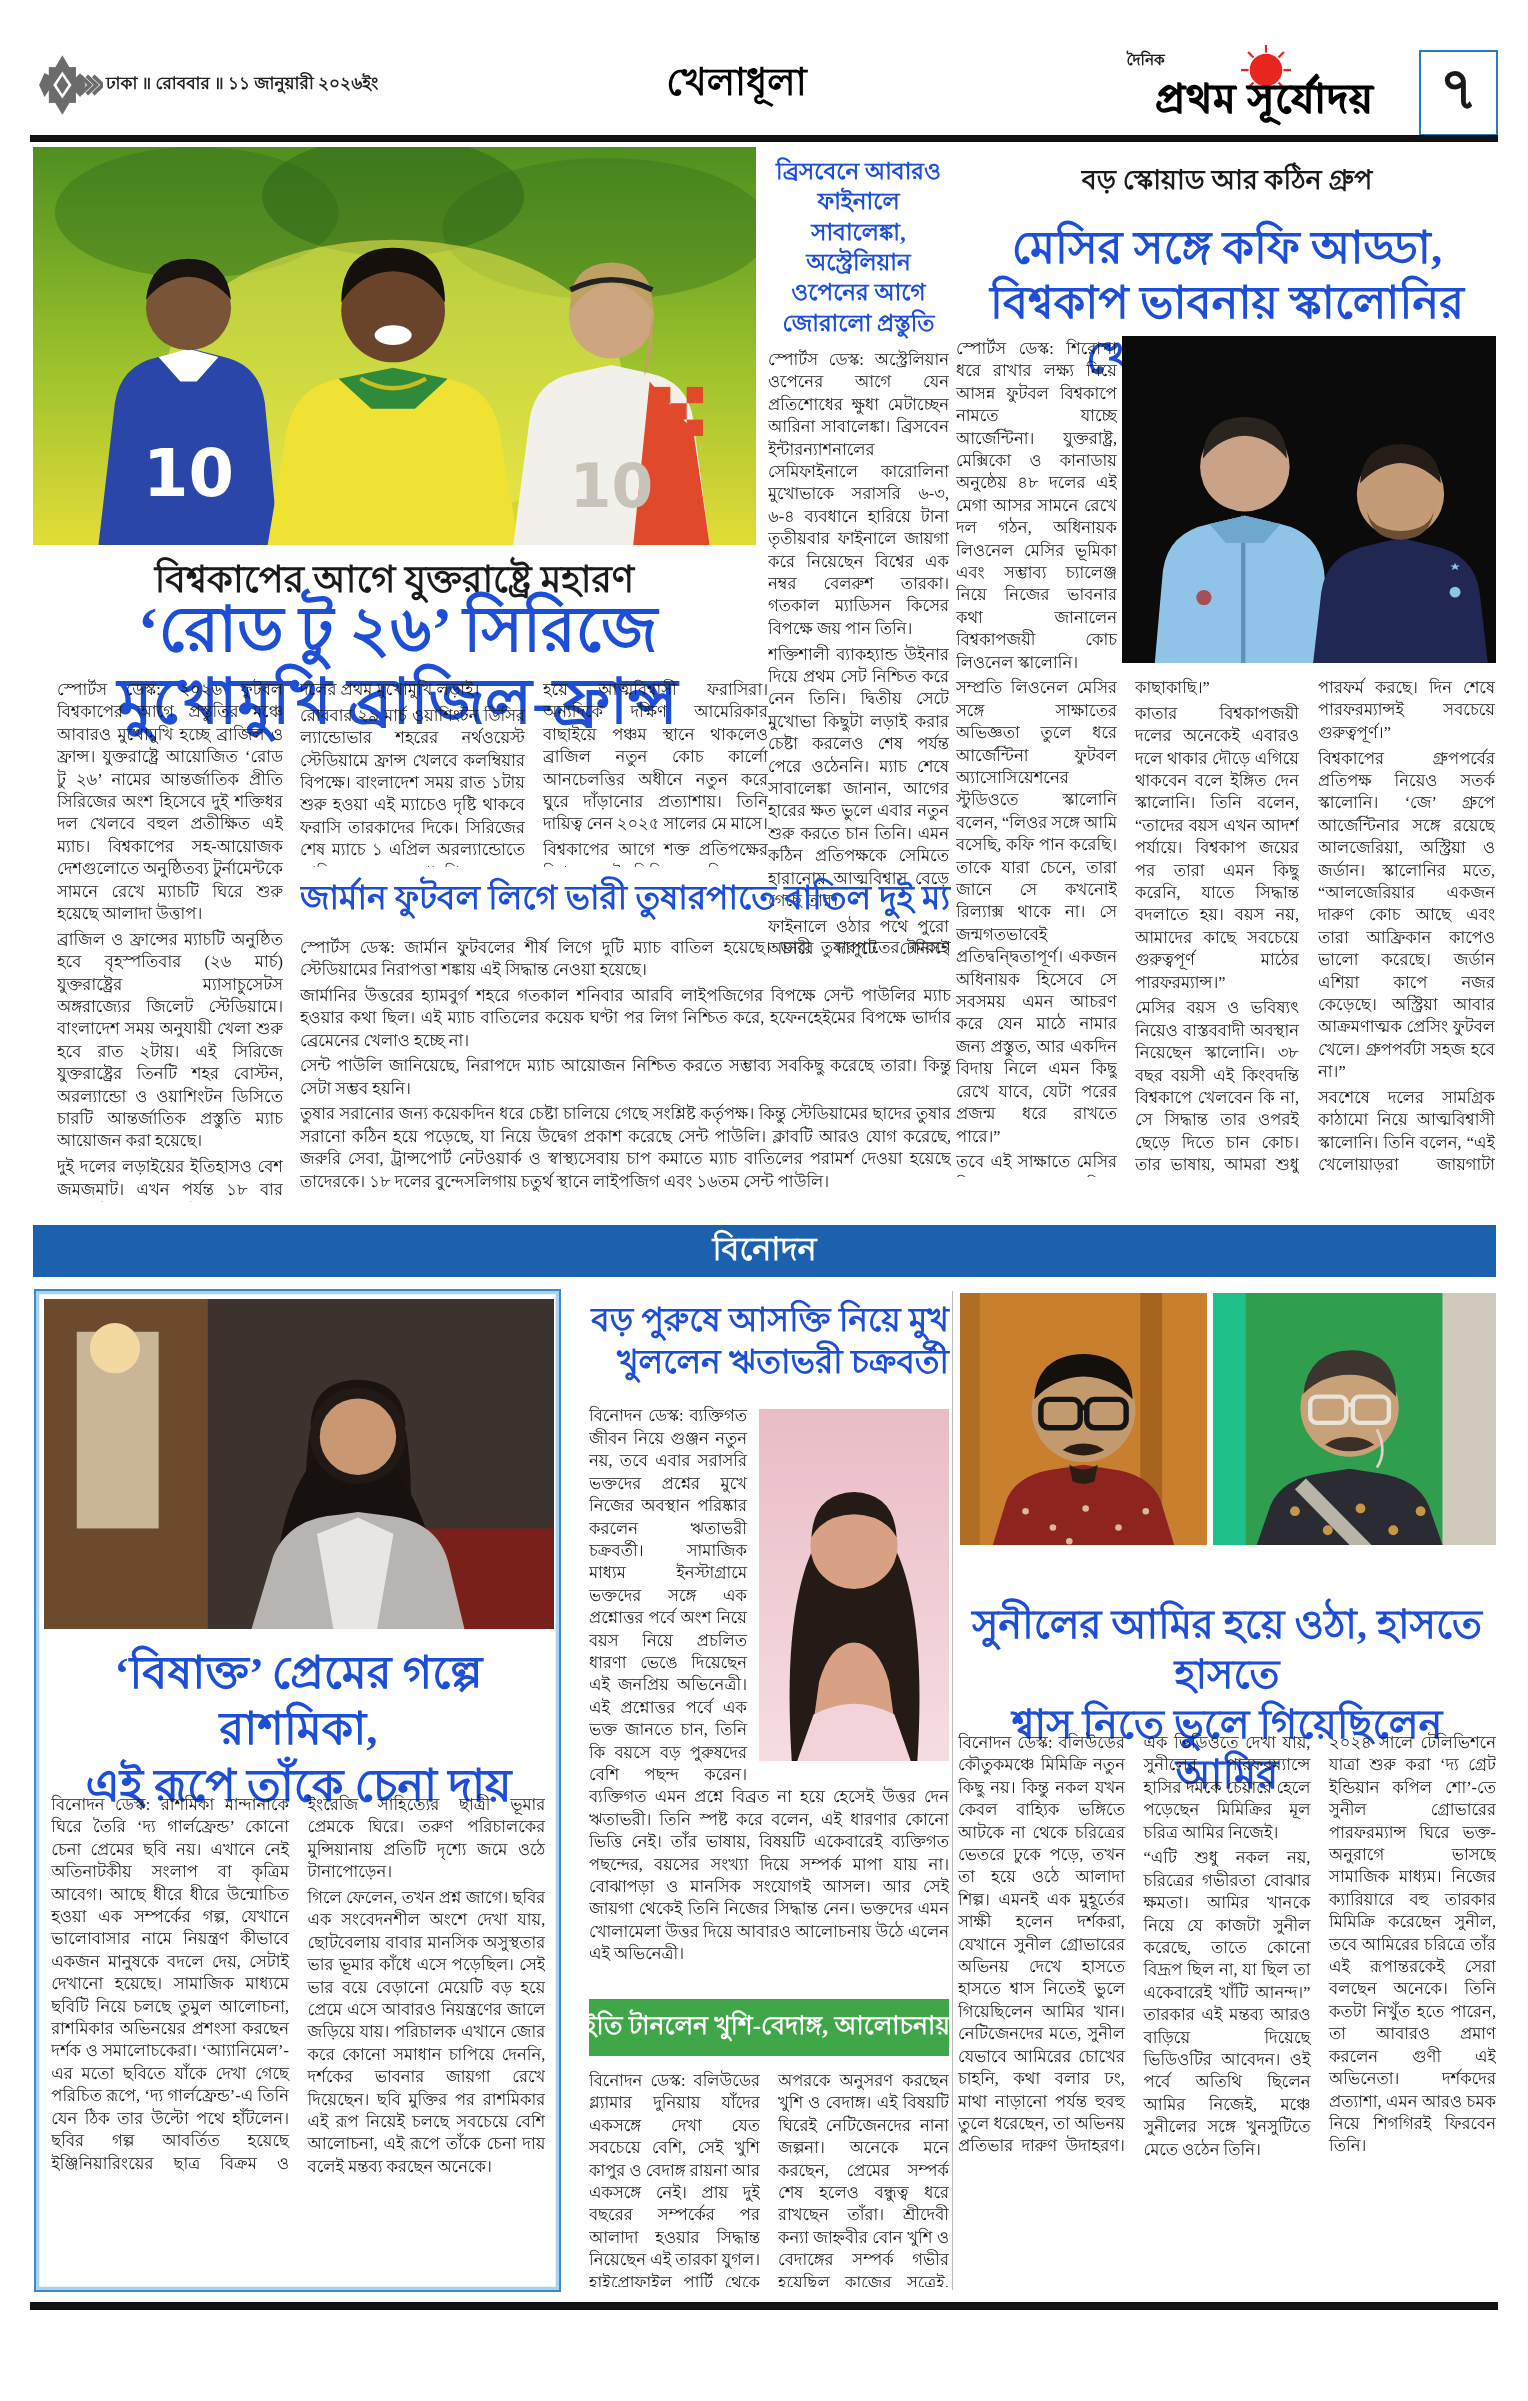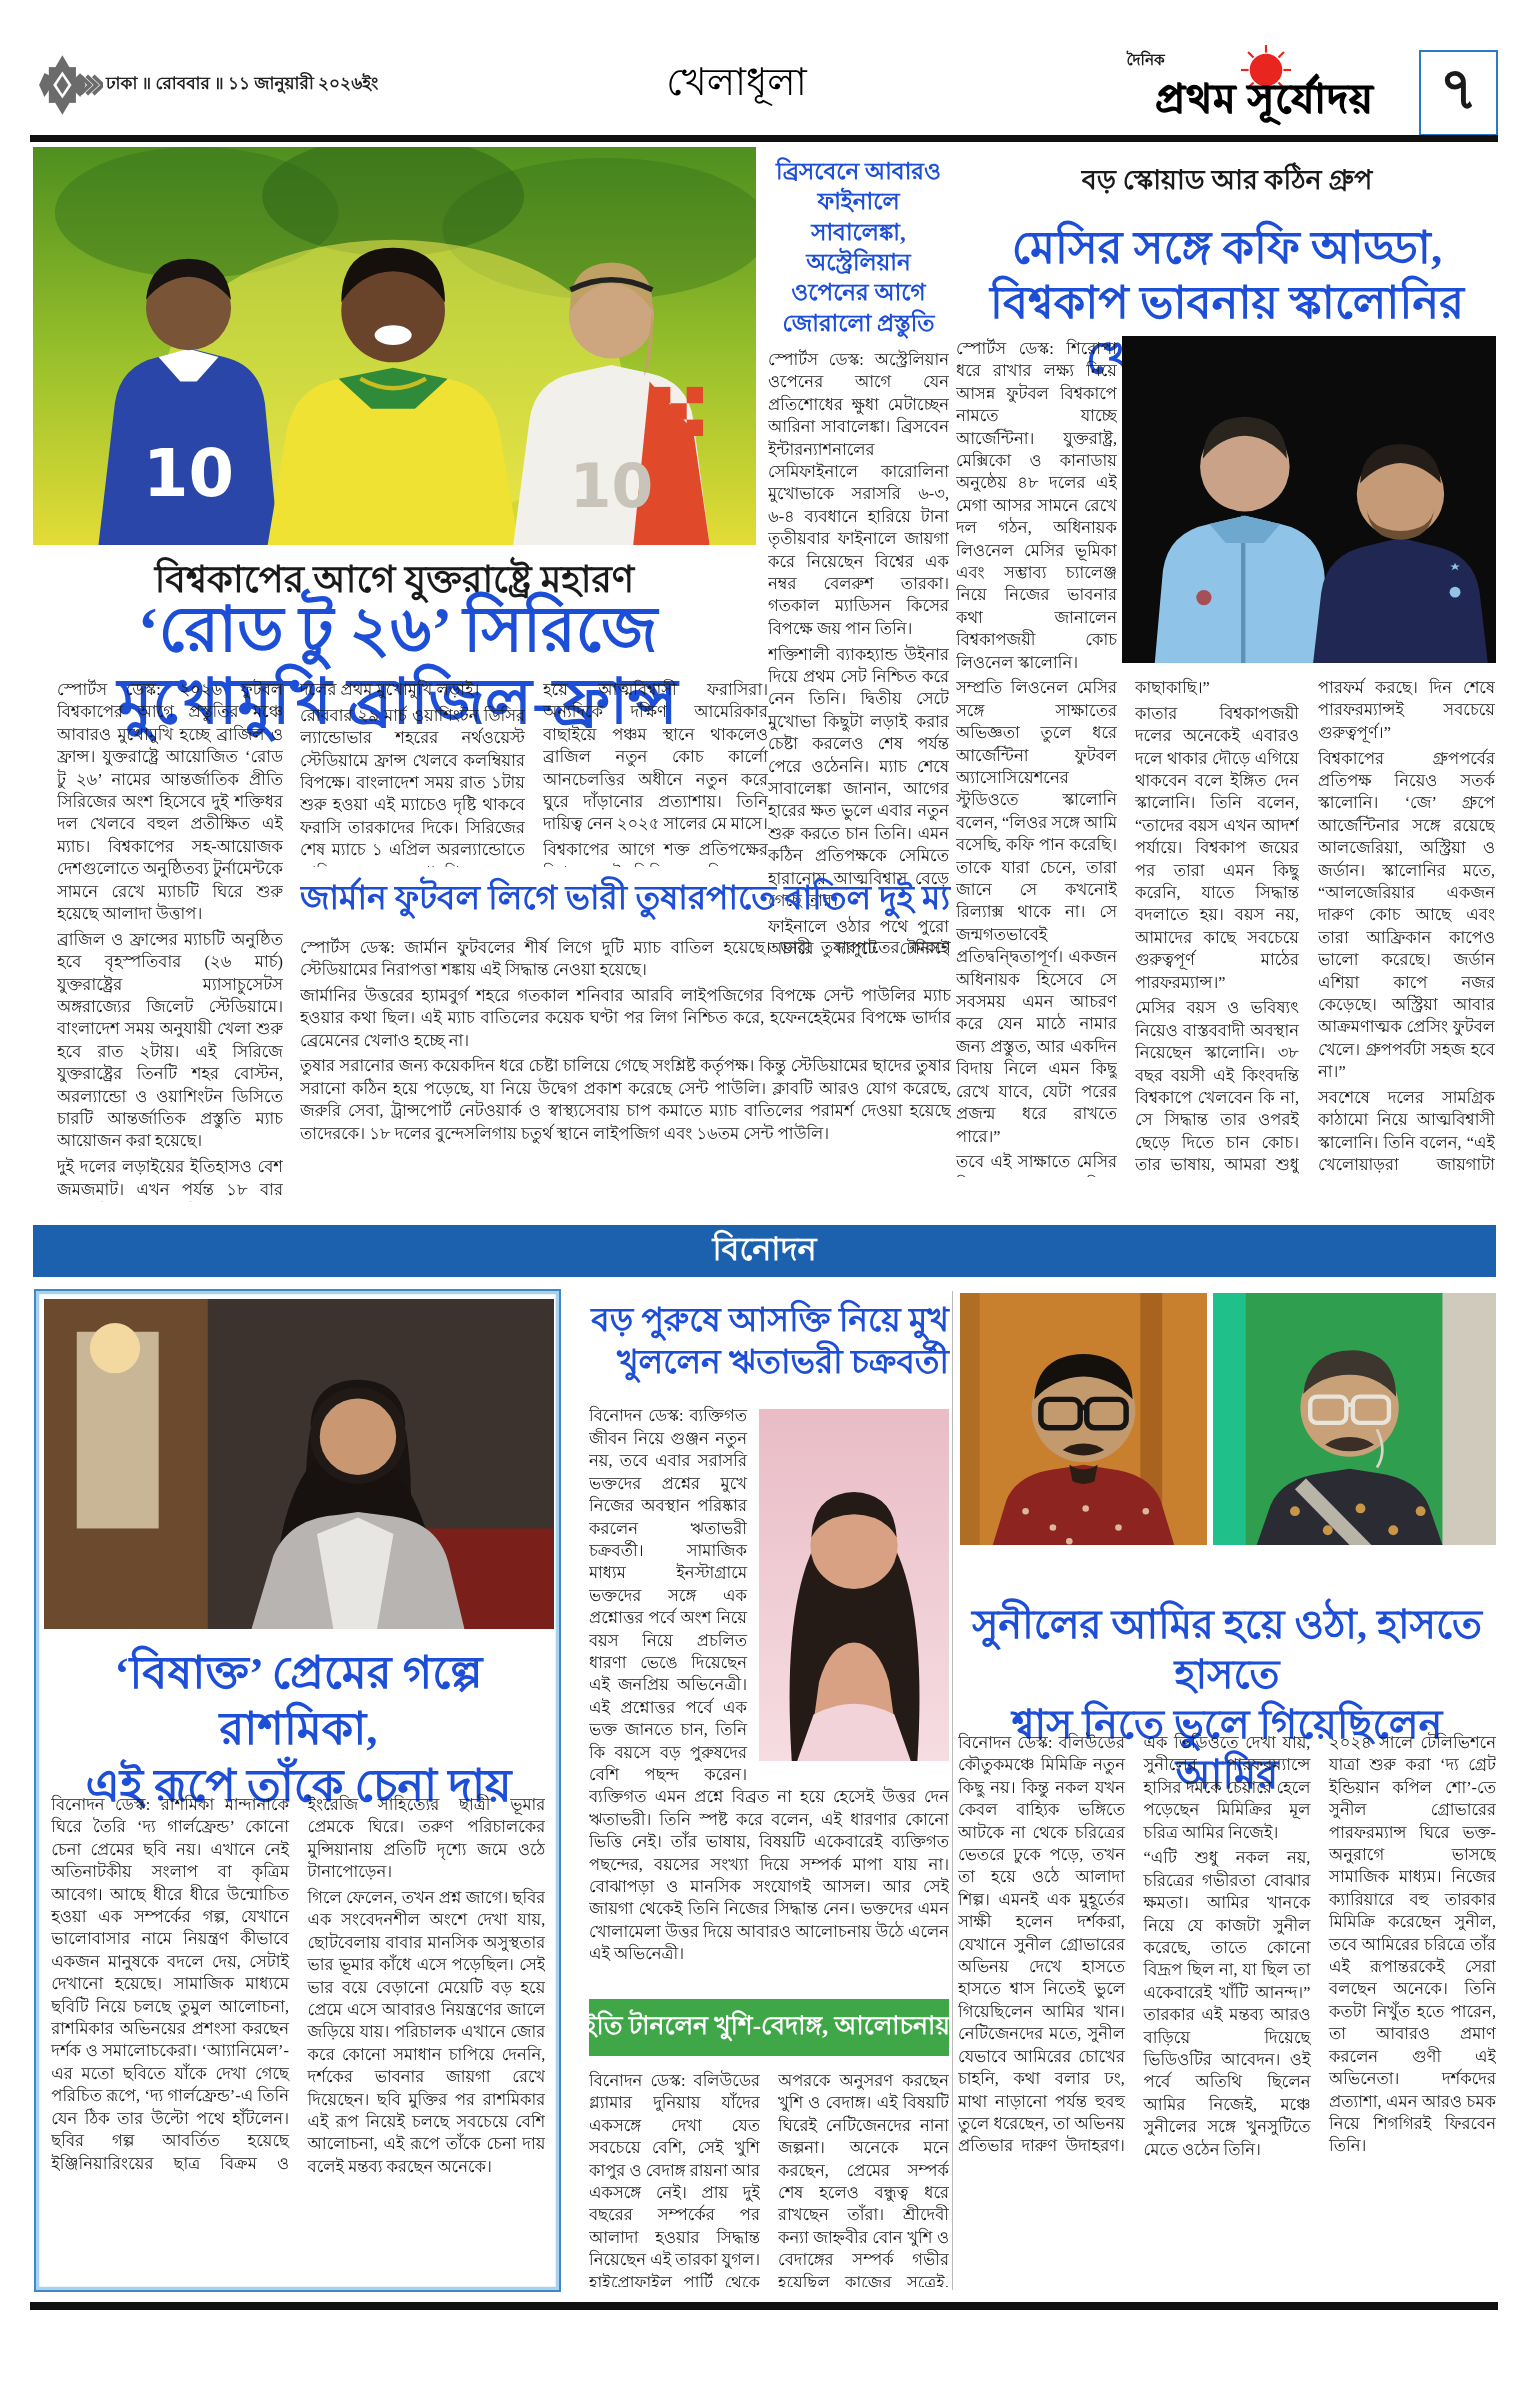--- a/index.html
+++ b/index.html
@@ -4,21 +4,21 @@
 <style>
   html,body{margin:0;padding:0;}
   body{
     width:1528px;height:2401px;position:relative;background:#ffffff;
     font-family:"Liberation Serif","DejaVu Serif",serif;color:#1a1a1a;
     overflow:hidden;
   }
   .abs{position:absolute;}
   
   .hdr-date{left:106px;top:70px;width:306px;font-size:17px;font-weight:bold;color:#222;}
-  .hdr-section{left:573px;top:52px;width:327px;text-align:center;font-size:38px;font-weight:400;color:#000;}
+  .hdr-section{left:573px;top:52px;width:327px;text-align:center;font-size:38px;font-weight:700;color:#000;}
   .logo-wrap{left:1122px;top:48px;width:284px;height:82px;}
   .logo-prefix{position:absolute;left:4.4px;top:0;font-size:15.3px;font-weight:900;}
   .logo-main{position:absolute;left:0;top:18.6px;width:284px;text-align:center;font-size:40px;font-weight:900;color:#000;letter-spacing:1.1px;text-shadow:1.1px 1.1px 0 #000;}
   .sun{position:absolute;left:119px;top:-3.3px;width:50px;height:50px;z-index:-1;}
   .pagenum-box{left:1419px;top:50px;width:75px;height:82px;border:2.7px solid #2b7bc4;display:flex;align-items:center;justify-content:center;font-size:59px;font-weight:bold;}
   .rule{background:#111;}
   .hdr-rule{left:30px;top:135px;width:1468px;height:7px;}
   .footer-rule{left:30px;top:2302px;width:1468px;height:8.2px;}
   
   .para{margin:0 0 3.3px 0;text-align:justify;}
@@ -177,20 +177,21 @@
       <p class="para">শক্তিশালী ব্যাকহ্যান্ড উইনার দিয়ে প্রথম সেট নিশ্চিত করে নেন তিনি। দ্বিতীয় সেটে মুখোভা কিছুটা লড়াই করার চেষ্টা করলেও শেষ পর্যন্ত পেরে ওঠেননি। ম্যাচ শেষে সাবালেঙ্কা জানান, আগের হারের ক্ষত ভুলে এবার নতুন শুরু করতে চান তিনি। এমন কঠিন প্রতিপক্ষকে সেমিতে হারানোয় আত্মবিশ্বাস বেড়ে গেছে তার।</p>
       <p class="para">ফাইনালে ওঠার পথে পুরো আসরে দাপুটে টেনিসই খেলেছেন সাবালেঙ্কা। অস্ট্রেলিয়ান ওপেন শুরুর আগে এই শিরোপা হবে তার প্রস্তুতির বড় টনিক। সবার সামর্থ্য প্রমাণের মঞ্চ হয়ে উঠেছে ব্রিসবেন, সেখানে শেষ হাসি হাসতে চান বিশ্বসেরা এই তারকা।</p>
     </div>
 </div>
 
 <div class="abs german-box">
   <h2 class="german-h">জার্মান ফুটবল লিগে ভারী তুষারপাতে বাতিল দুই ম্যাচ</h2>
   <div class="bodytext" style="height:257px;">
       <p class="para">স্পোর্টস ডেস্ক: জার্মান ফুটবলের শীর্ষ লিগে দুটি ম্যাচ বাতিল হয়েছে। ভারী তুষারপাতের কারণে স্টেডিয়ামের নিরাপত্তা শঙ্কায় এই সিদ্ধান্ত নেওয়া হয়েছে।</p>
       <p class="para">জার্মানির উত্তরের হ্যামবুর্গ শহরে গতকাল শনিবার আরবি লাইপজিগের বিপক্ষে সেন্ট পাউলির ম্যাচ হওয়ার কথা ছিল। এই ম্যাচ বাতিলের কয়েক ঘণ্টা পর লিগ নিশ্চিত করে, হফেনহেইমের বিপক্ষে ভার্দার ব্রেমেনের খেলাও হচ্ছে না।</p>
+      <p class="para">সেন্ট পাউলি জানিয়েছে, নিরাপদে ম্যাচ আয়োজন নিশ্চিত করতে সম্ভাব্য সবকিছু করেছে তারা। কিন্তু সেটা সম্ভব হয়নি।</p>
       <p class="para">তুষার সরানোর জন্য কয়েকদিন ধরে চেষ্টা চালিয়ে গেছে সংশ্লিষ্ট কর্তৃপক্ষ। কিন্তু স্টেডিয়ামের ছাদের তুষার সরানো কঠিন হয়ে পড়েছে, যা নিয়ে উদ্বেগ প্রকাশ করেছে সেন্ট পাউলি। ক্লাবটি আরও যোগ করেছে, জরুরি সেবা, ট্রান্সপোর্ট নেটওয়ার্ক ও স্বাস্থ্যসেবায় চাপ কমাতে ম্যাচ বাতিলের পরামর্শ দেওয়া হয়েছে তাদেরকে। ১৮ দলের বুন্দেসলিগায় চতুর্থ স্থানে লাইপজিগ এবং ১৬তম সেন্ট পাউলি।</p>
     </div>
 </div>
 
 <div class="abs messi-kicker">বড় স্কোয়াড আর কঠিন গ্রুপ</div>
 <h1 class="abs messi-headline">মেসির সঙ্গে কফি আড্ডা, বিশ্বকাপ ভাবনায় স্কালোনির খোলামেলা কথা</h1>
 <div class="abs messi-photo">
   <svg viewBox="0 0 685 600" width="374" height="327" preserveAspectRatio="none">
     <rect width="685" height="600" fill="#0b0b0b"></rect>
 

